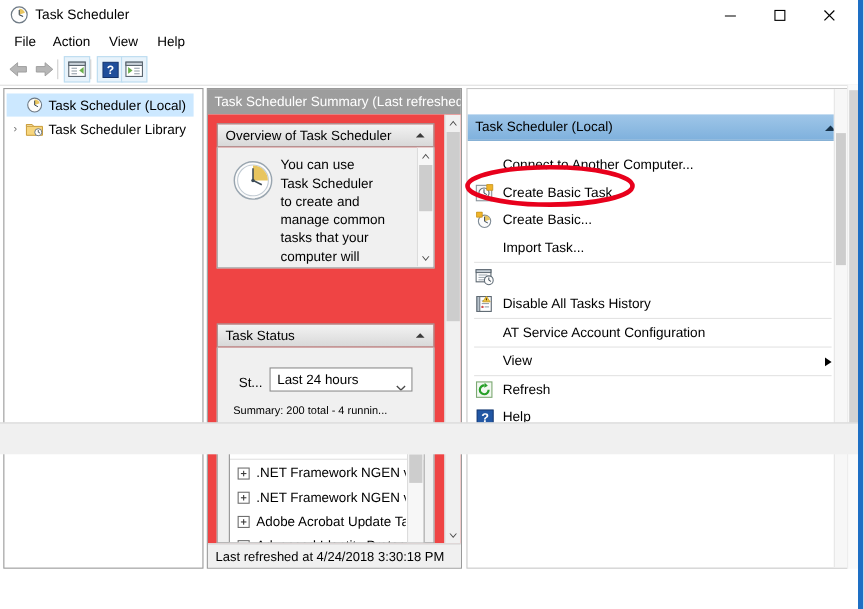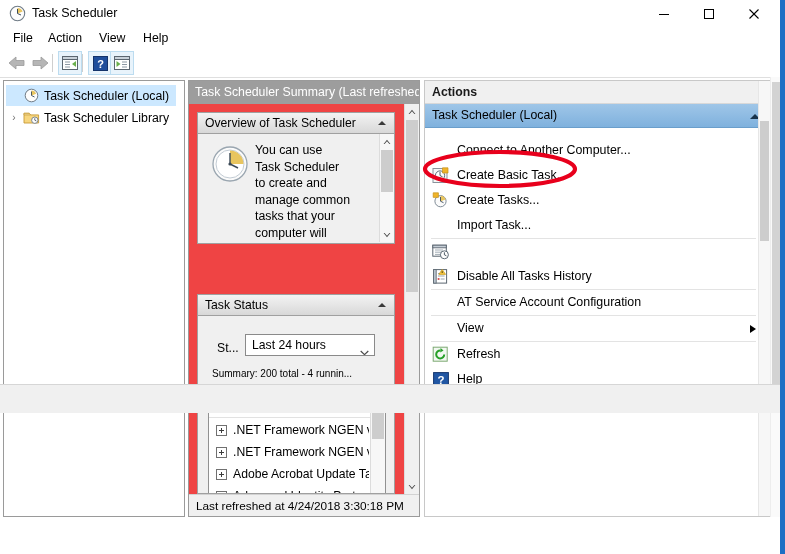--- a/index.html
+++ b/index.html
@@ -597,21 +597,20 @@
           </div>
         </div>
       </div>
 
     </div>
 
     <div class="mid-status">Last refreshed at 4/24/2018 3:30:18 PM</div>
   </div>
 
   <div class="pane-right">
-    <div class="act-title">Actions</div>
 
     <div class="act-group">
       <span>Task Scheduler (Local)</span>
       <span class="caret"></span>
     </div>
 
     <div class="act-row" style="top:57px;">
       <span class="lbl">Connect to Another Computer...</span>
     </div>
 
@@ -631,21 +630,21 @@
     <div class="act-row" style="top:107px;">
       <span class="ico">
         <svg width="17" height="17" viewBox="0 0 17 17">
           <circle cx="8.5" cy="9.2" r="5.6" fill="#fbfbfb" stroke="#7f8b96" stroke-width="1"></circle>
           <path d="M8.5 9.2 L8.5 3.8 A5.4 5.4 0 0 1 13.7 7.6 Z" fill="#e8c55f"></path>
           <line x1="8.5" y1="9.2" x2="8.5" y2="5" stroke="#3b4956" stroke-width="0.9"></line>
           <line x1="8.5" y1="9.2" x2="11.5" y2="10.7" stroke="#3b4956" stroke-width="0.9"></line>
           <path d="M1.2 0.8 L6.4 0.8 L6.4 5.4 L1.2 5.4 Z" fill="#f0b429" stroke="#c4901a" stroke-width="0.7"></path>
         </svg>
       </span>
-      <span class="lbl">Create Tasks...</span>
+      <span class="lbl">Create Basic...</span>
     </div>
 
     <div class="act-row" style="top:132px;">
       <span class="lbl">Import Task...</span>
     </div>
     <div class="act-sep" style="top:157px;"></div>
 
     <div class="act-row" style="top:158px;">
       <span class="ico">
         <svg width="17" height="17" viewBox="0 0 17 17">

